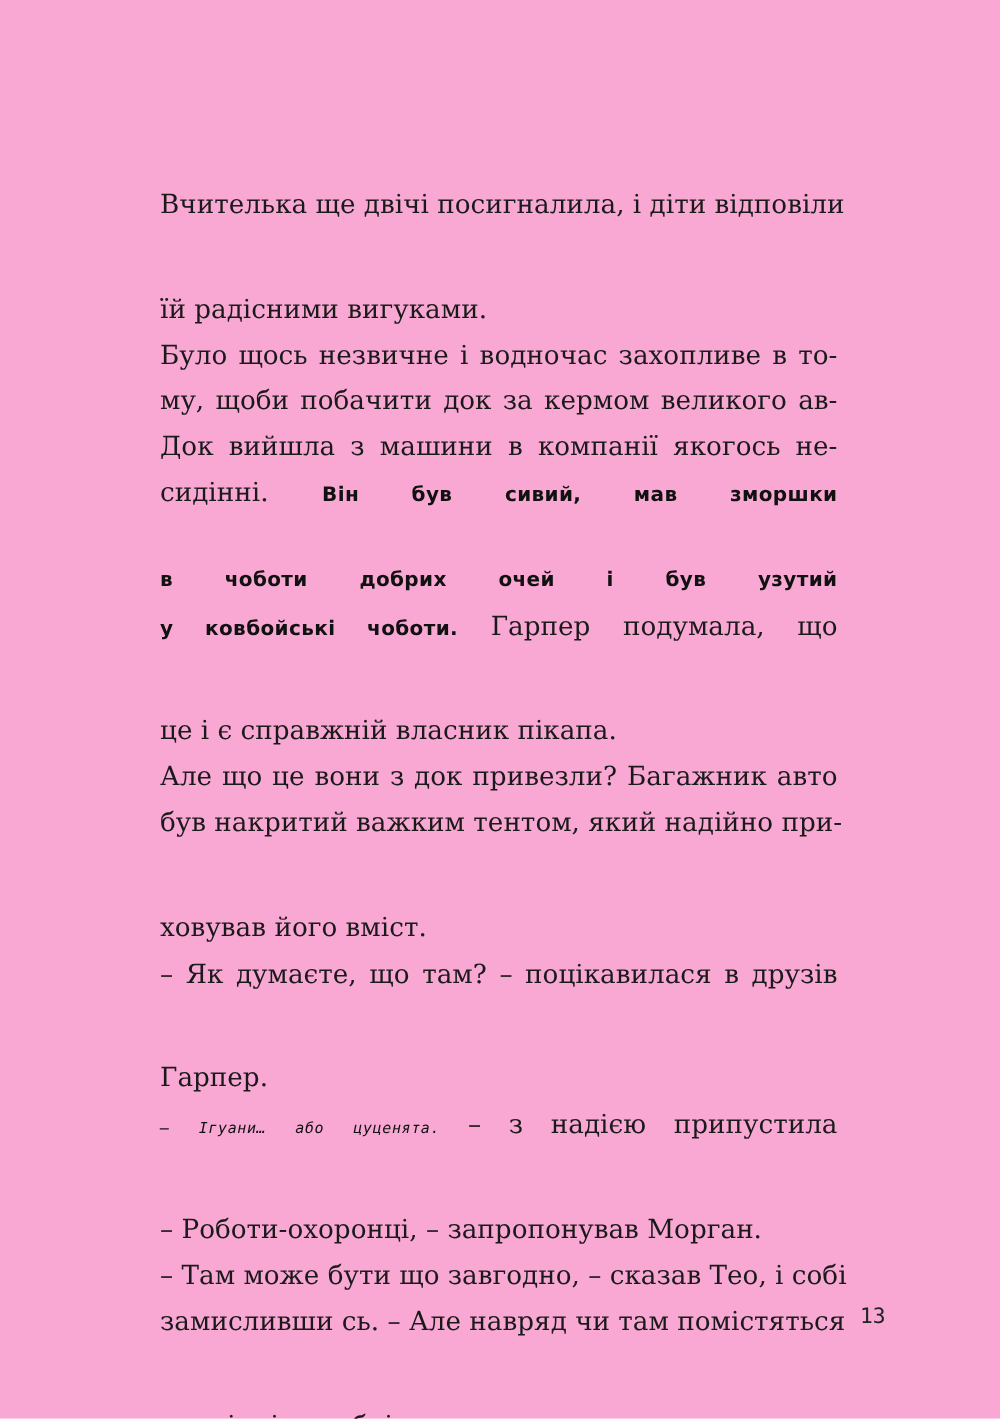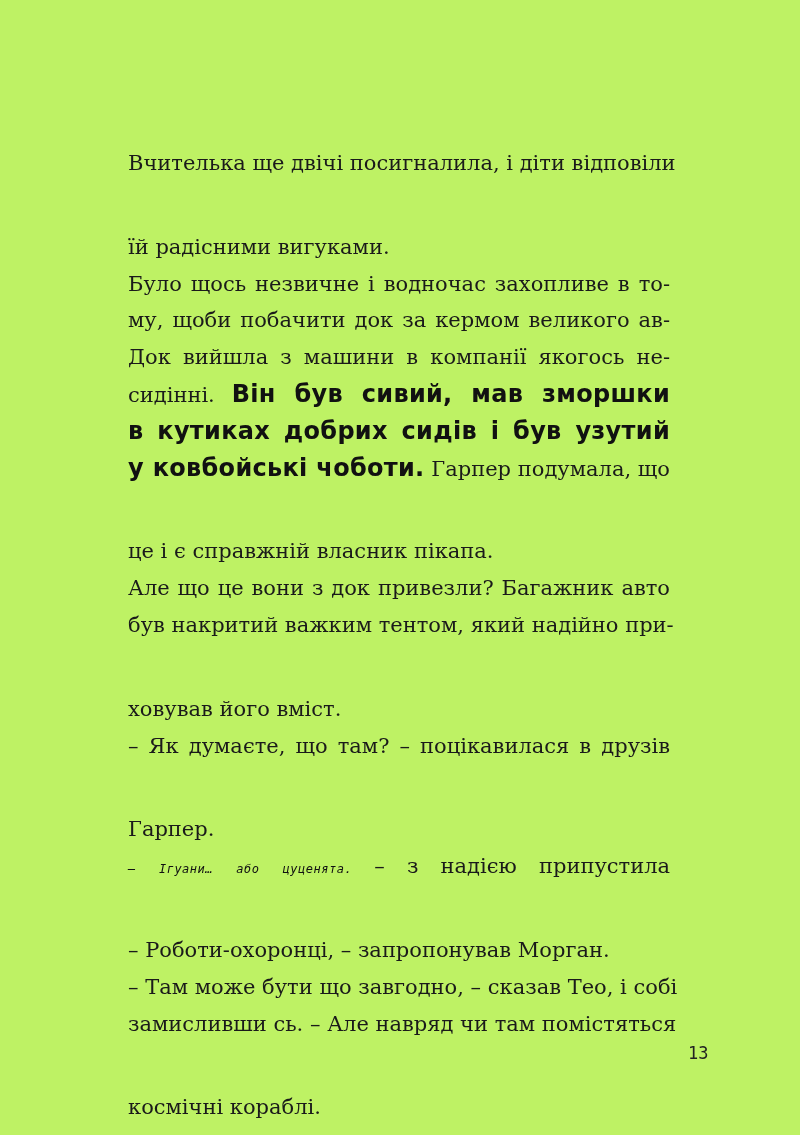--- a/index.html
+++ b/index.html
@@ -1,29 +1,29 @@
 <!DOCTYPE html>
 <html><head>
   <meta charset="utf-8">
   <style>
     html, body { margin: 0; padding: 0; background: #ffffff; }
     body { width: 800px; height: 1135px; position: relative; overflow: hidden; }
-    .page { position: absolute; left: 0; top: 0; width: 800px; height: 1135px; background: #bef264; }
+    .page { position: absolute; left: 0; top: 0; width: 800px; height: 1135px; background: #f9a8d4; }
     .text { position: absolute; left: 128px; top: 145px; width: 542px; }
     .line {
       height: 36.8px; line-height: 36.8px;
       font-family: "DejaVu Serif", "Liberation Serif", serif;
       font-size: 21px; color: #1a1a1a;
       text-align: justify; text-align-last: justify;
       white-space: nowrap; overflow: visible;
     }
     .line.last { text-align-last: left; margin-top: 47px; }
     .bold-display {
       font-family: "DejaVu Sans", sans-serif; font-weight: bold;
-      font-size: 24px; letter-spacing: 0.3px; color: #111;
+      font-size: 16px; letter-spacing: 0.3px; color: #111; margin-top: 33px;
     }
     .hand {
       font-family: "DejaVu Sans Mono", monospace; font-style: italic;
       font-size: 12px; color: #111; letter-spacing: 0.5px;
     }
     .pagenum {
       position: absolute; left: 688px; top: 1043px;
       font-family: "DejaVu Sans Mono", monospace; font-size: 17px; color: #222;
     }
   </style>
@@ -34,21 +34,21 @@
   <div class="text">
     <div class="line">Вчителька ще двічі посигналила, і діти відповіли</div>
     <div class="line last">їй радісними вигуками.</div>
     <div class="line">Було щось незвичне і водночас захопливе в то-</div>
     <div class="line">му, щоби побачити док за кермом великого ав-</div>
     <div class="line">Док вийшла з машини в компанії якогось не-</div>
     <div class="line">
       <span>сидінні.</span>
       <span class="bold-display">Він був сивий, мав зморшки</span>
     </div>
-    <div class="line bold-display">в кутиках добрих сидів і був узутий</div>
+    <div class="line bold-display">в чоботи добрих очей і був узутий</div>
     <div class="line">
       <span class="bold-display">у ковбойські чоботи.</span>
       <span>Гарпер подумала, що</span>
     </div>
     <div class="line last">це і є справжній власник пікапа.</div>
     <div class="line">Але що це вони з док привезли? Багажник авто</div>
     <div class="line">був накритий важким тентом, який надійно при-</div>
     <div class="line last">ховував його вміст.</div>
     <div class="line">–  Як думаєте, що там? – поцікавилася в друзів</div>
     <div class="line last">Гарпер.</div>

